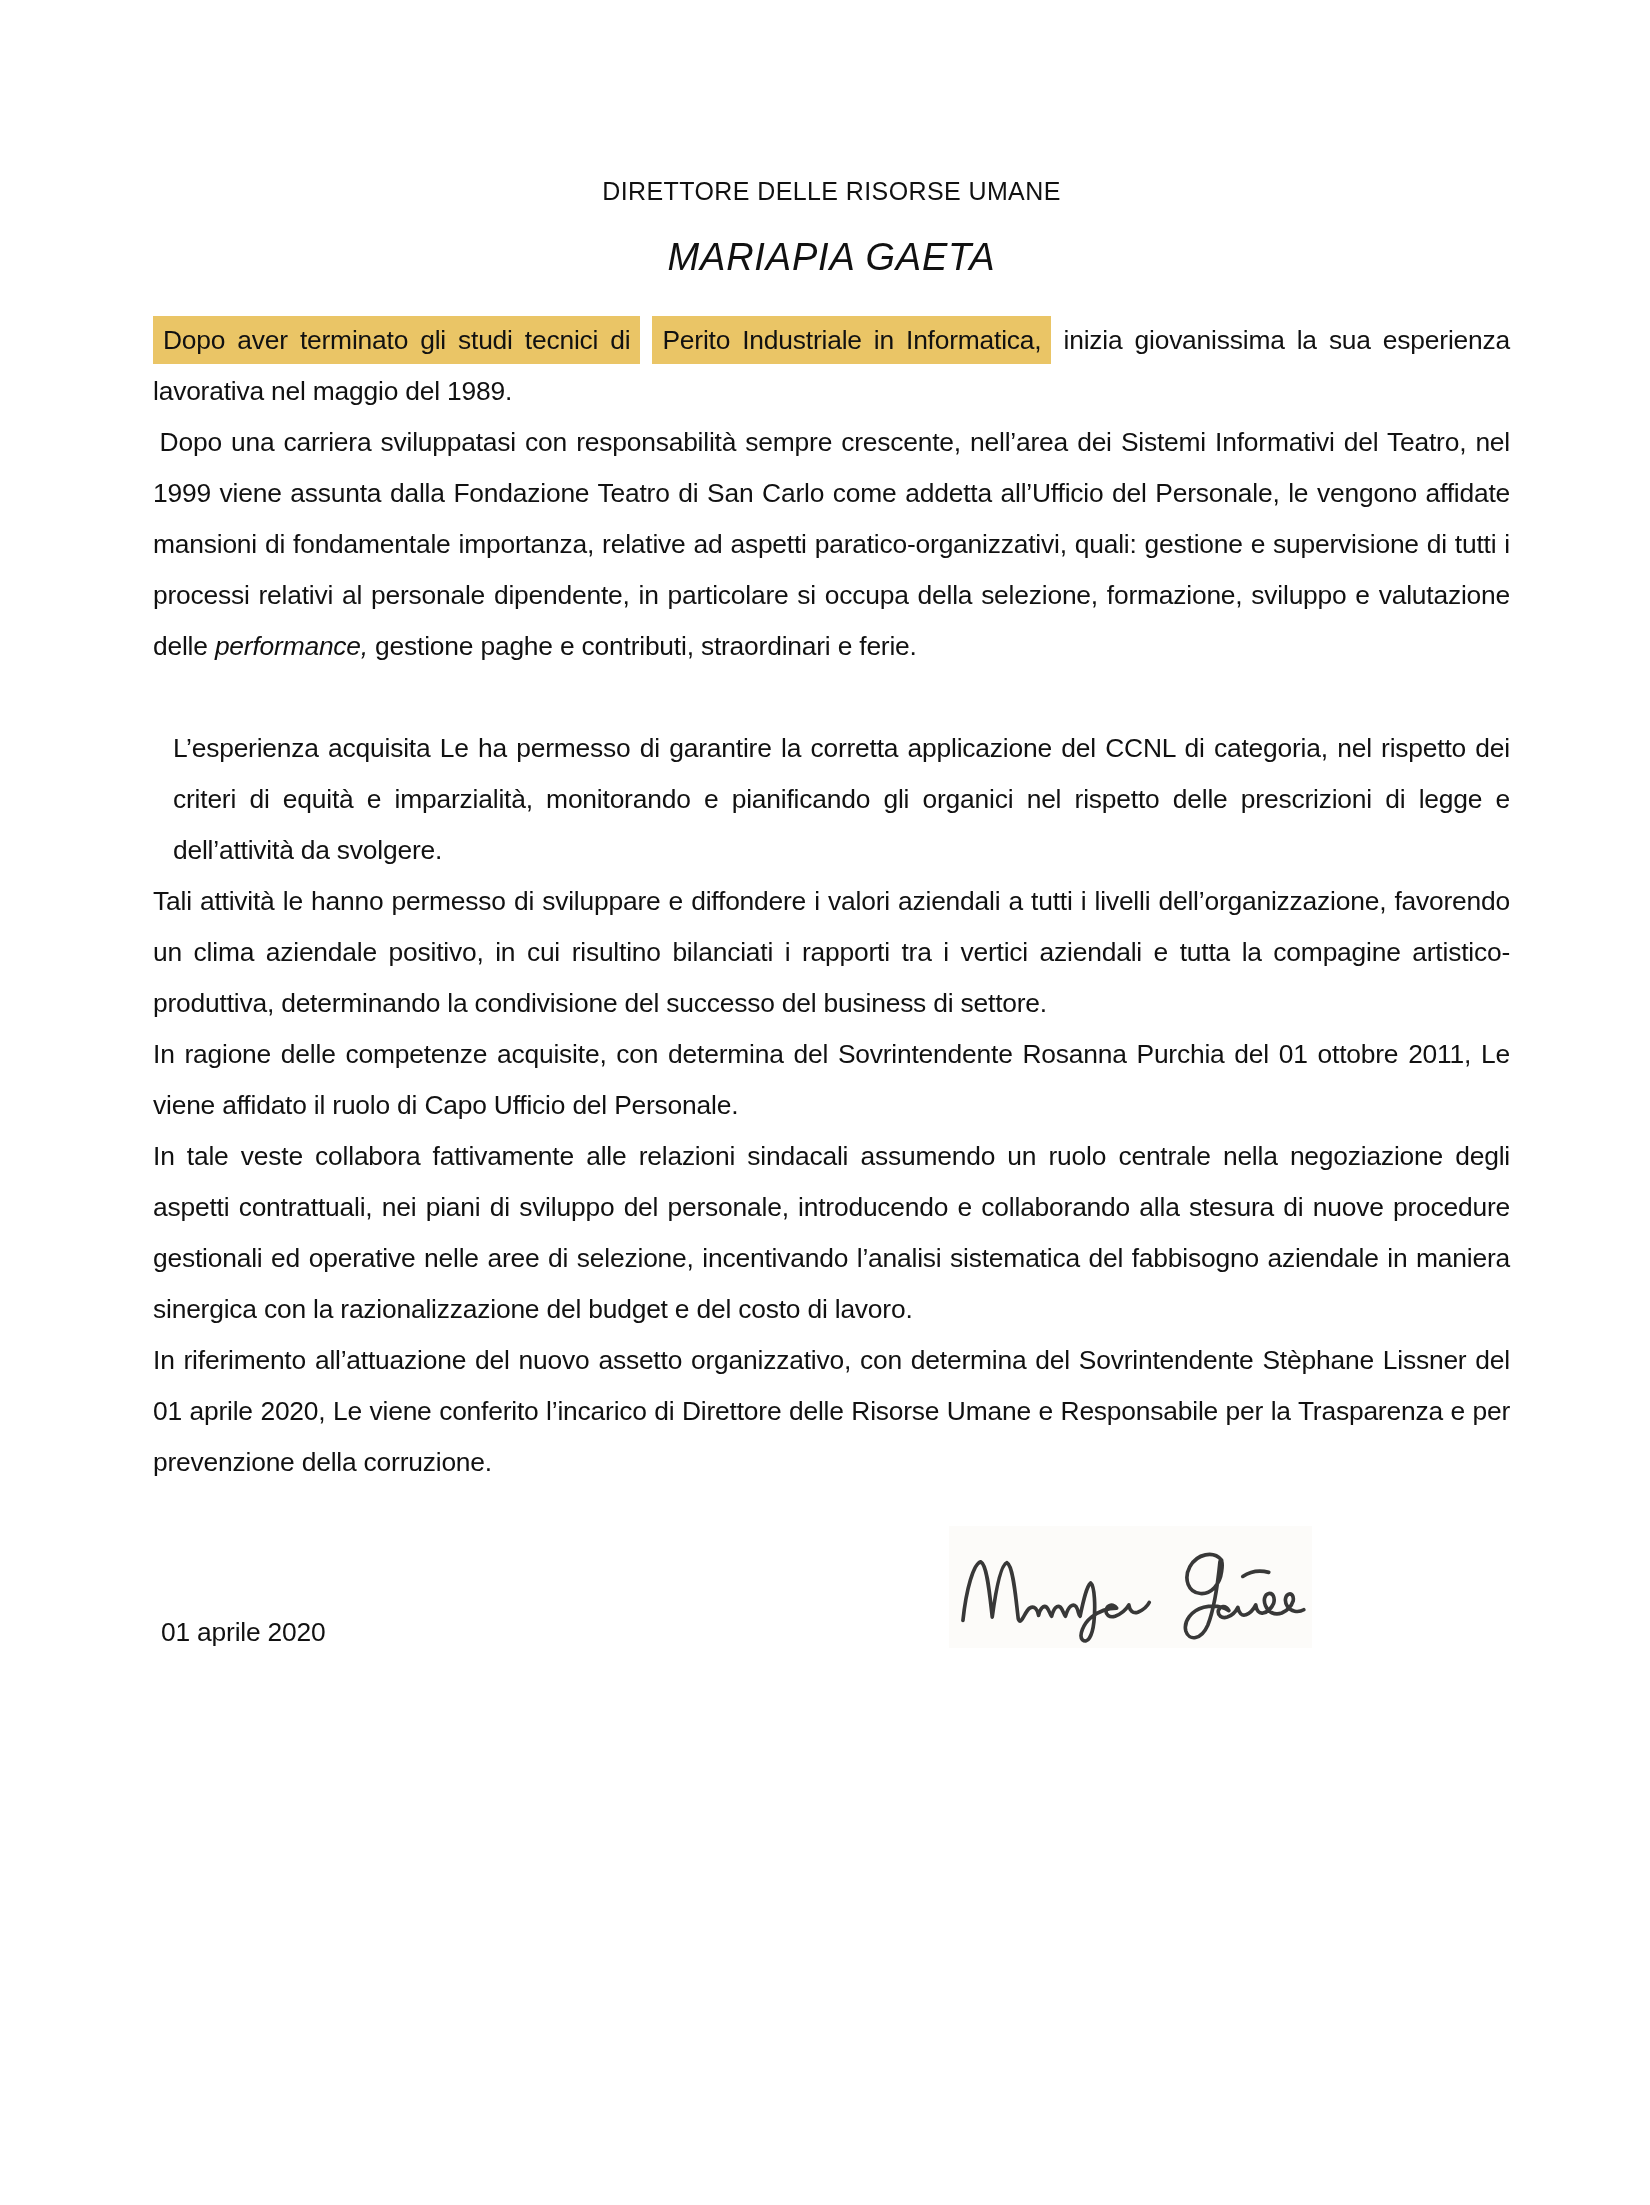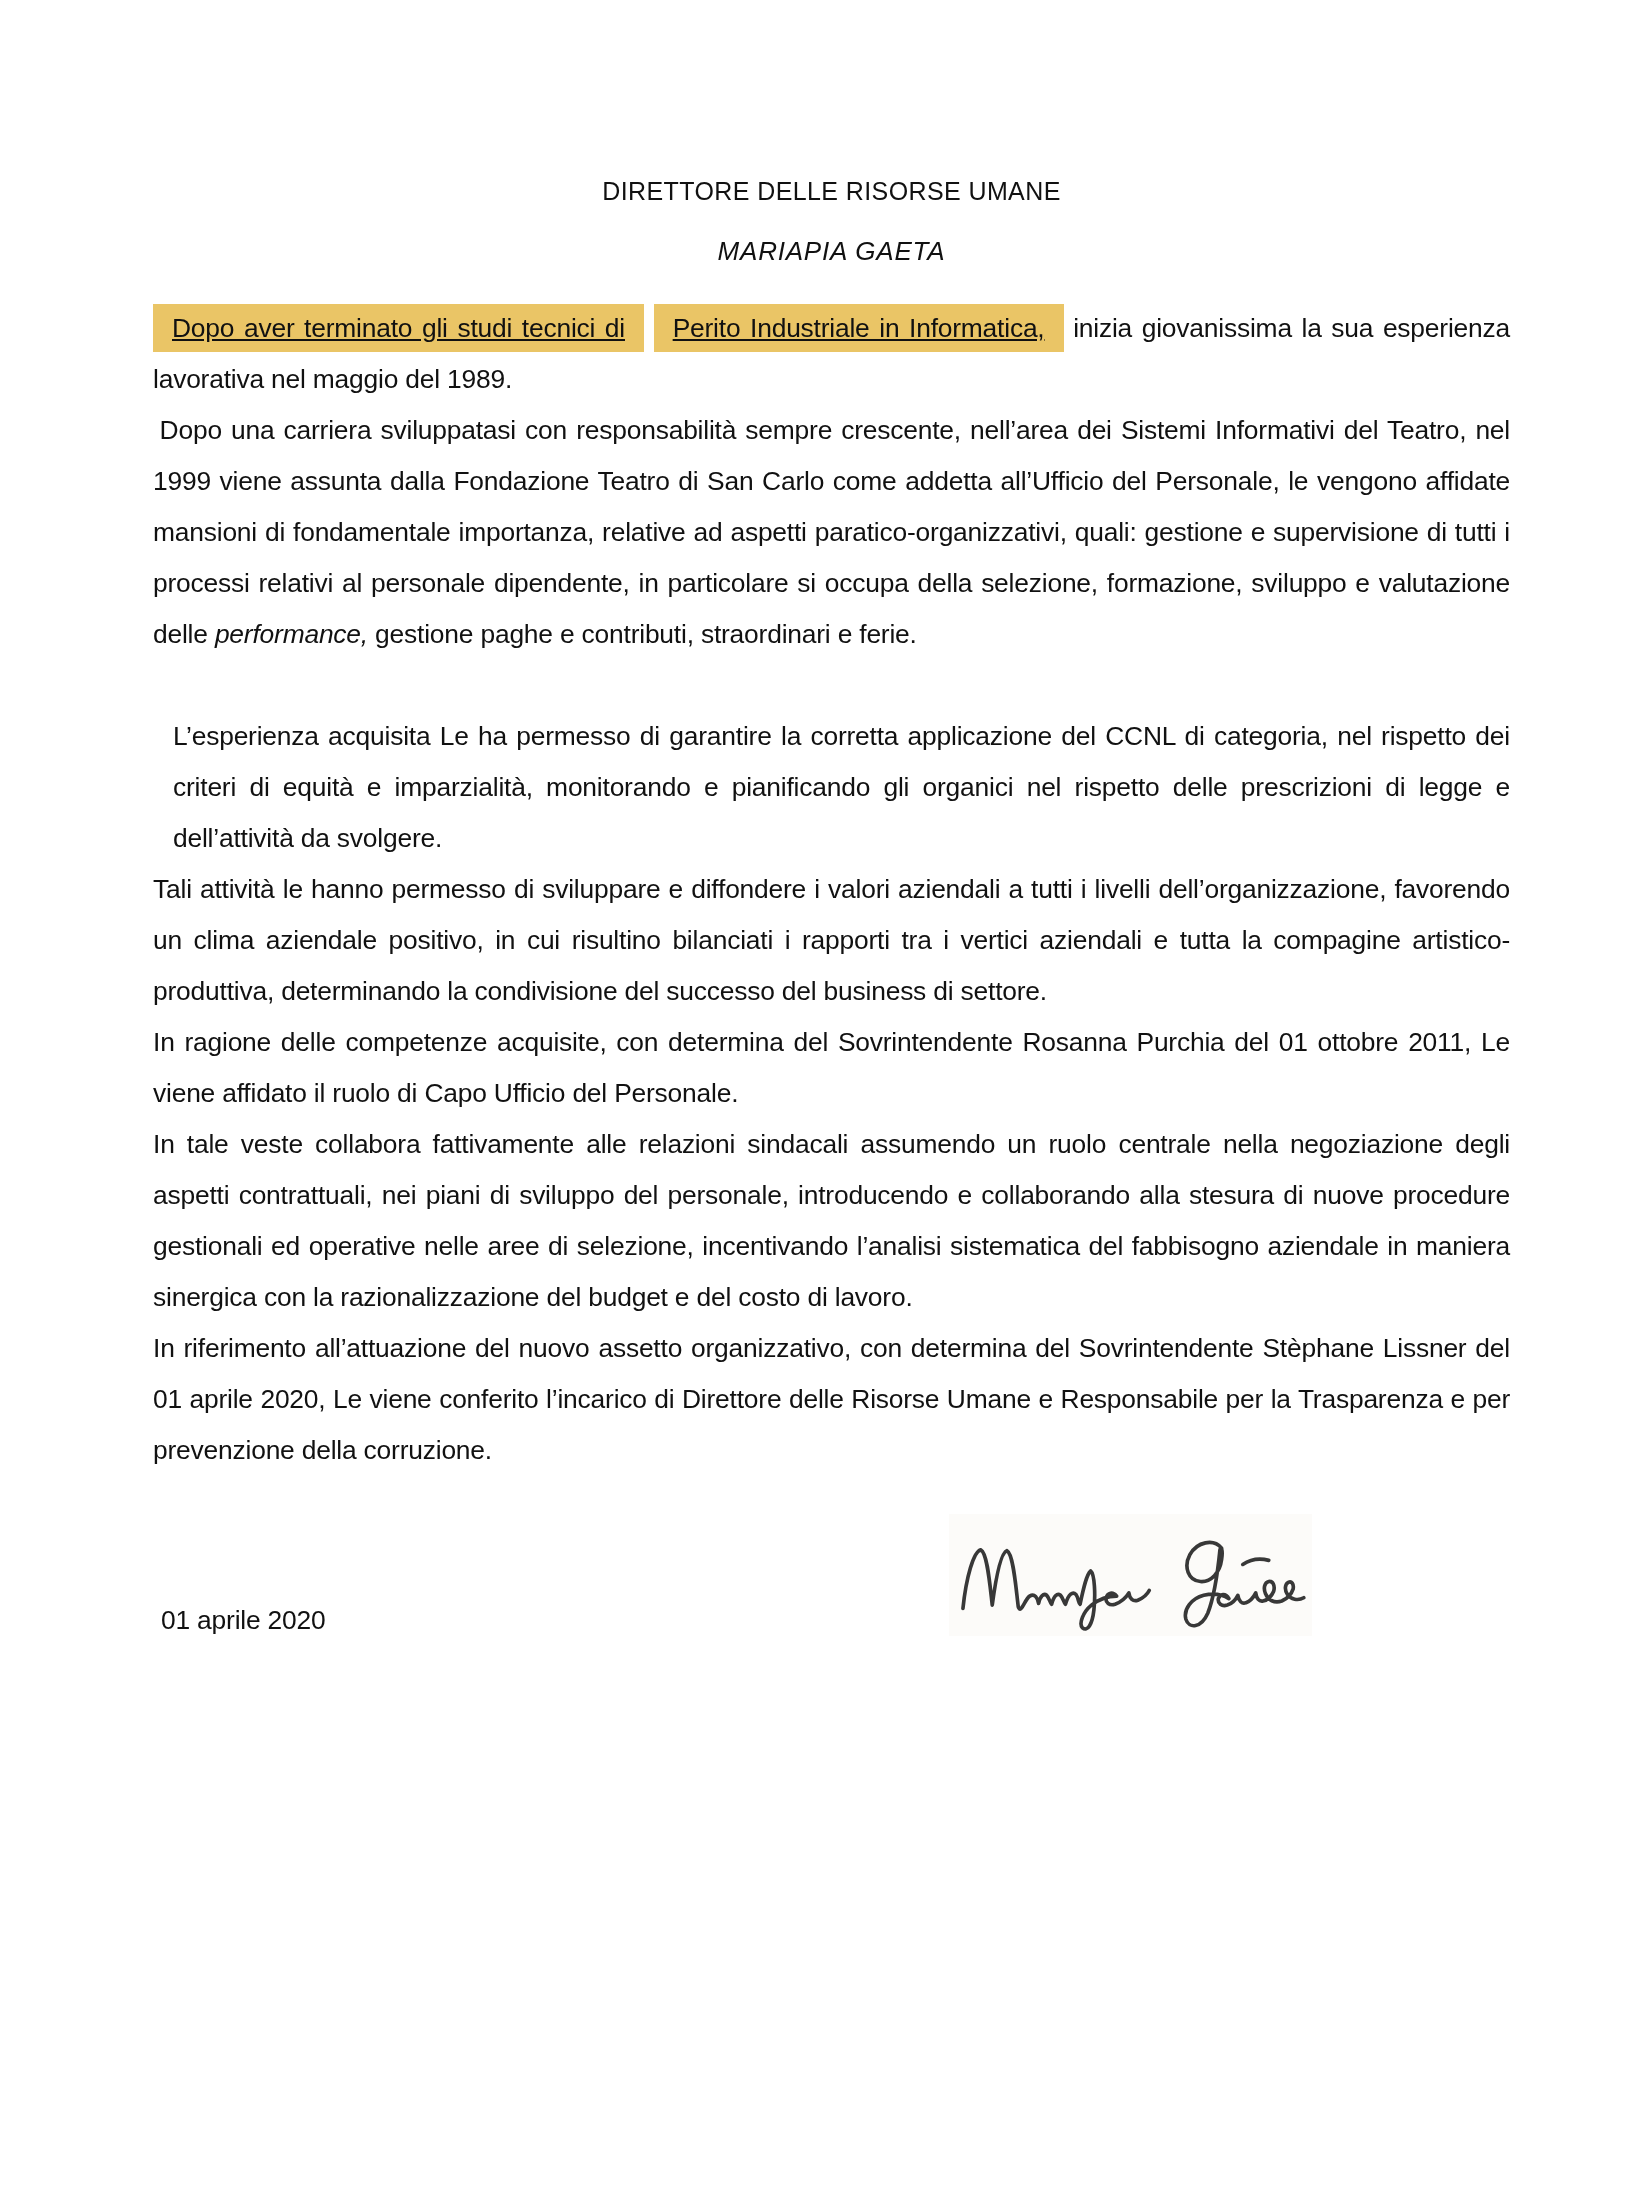--- a/index.html
+++ b/index.html
@@ -17,41 +17,40 @@
   .doc-title {
     text-align: center;
     font-size: 25px;
     font-weight: 400;
     letter-spacing: 0.4px;
     margin: 0 0 30px 0;
     white-space: nowrap;
   }
   .doc-name {
     text-align: center;
-    font-size: 26px;
+    font-size: 38px;
     font-style: italic;
     font-weight: 400;
     letter-spacing: 0.8px;
     margin: 14px 0 36px 0;
     white-space: nowrap;
   }
   p.body-par {
     font-size: 26.4px;
     line-height: 51px;
     text-align: justify;
     letter-spacing: -0.2px;
     margin: 0;
   }
   p.indent { text-indent: 6.6px; }
   p.gap-before { margin-top: 51px; margin-left: 20px; }
   mark.hl {
     background: var(--hl, #eac566);
     color: inherit;
-    padding: 9px 19px;
-    text-decoration: underline;
+    padding: 9px 10px;
   }
   em.perf { font-style: italic; }
   .footer { position: relative; height: 260px; }
   .sig-box {
     position: absolute;
     top: 38px;
     right: 198px;
     width: 363px;
     height: 122px;
     background: #fcfbf9;

